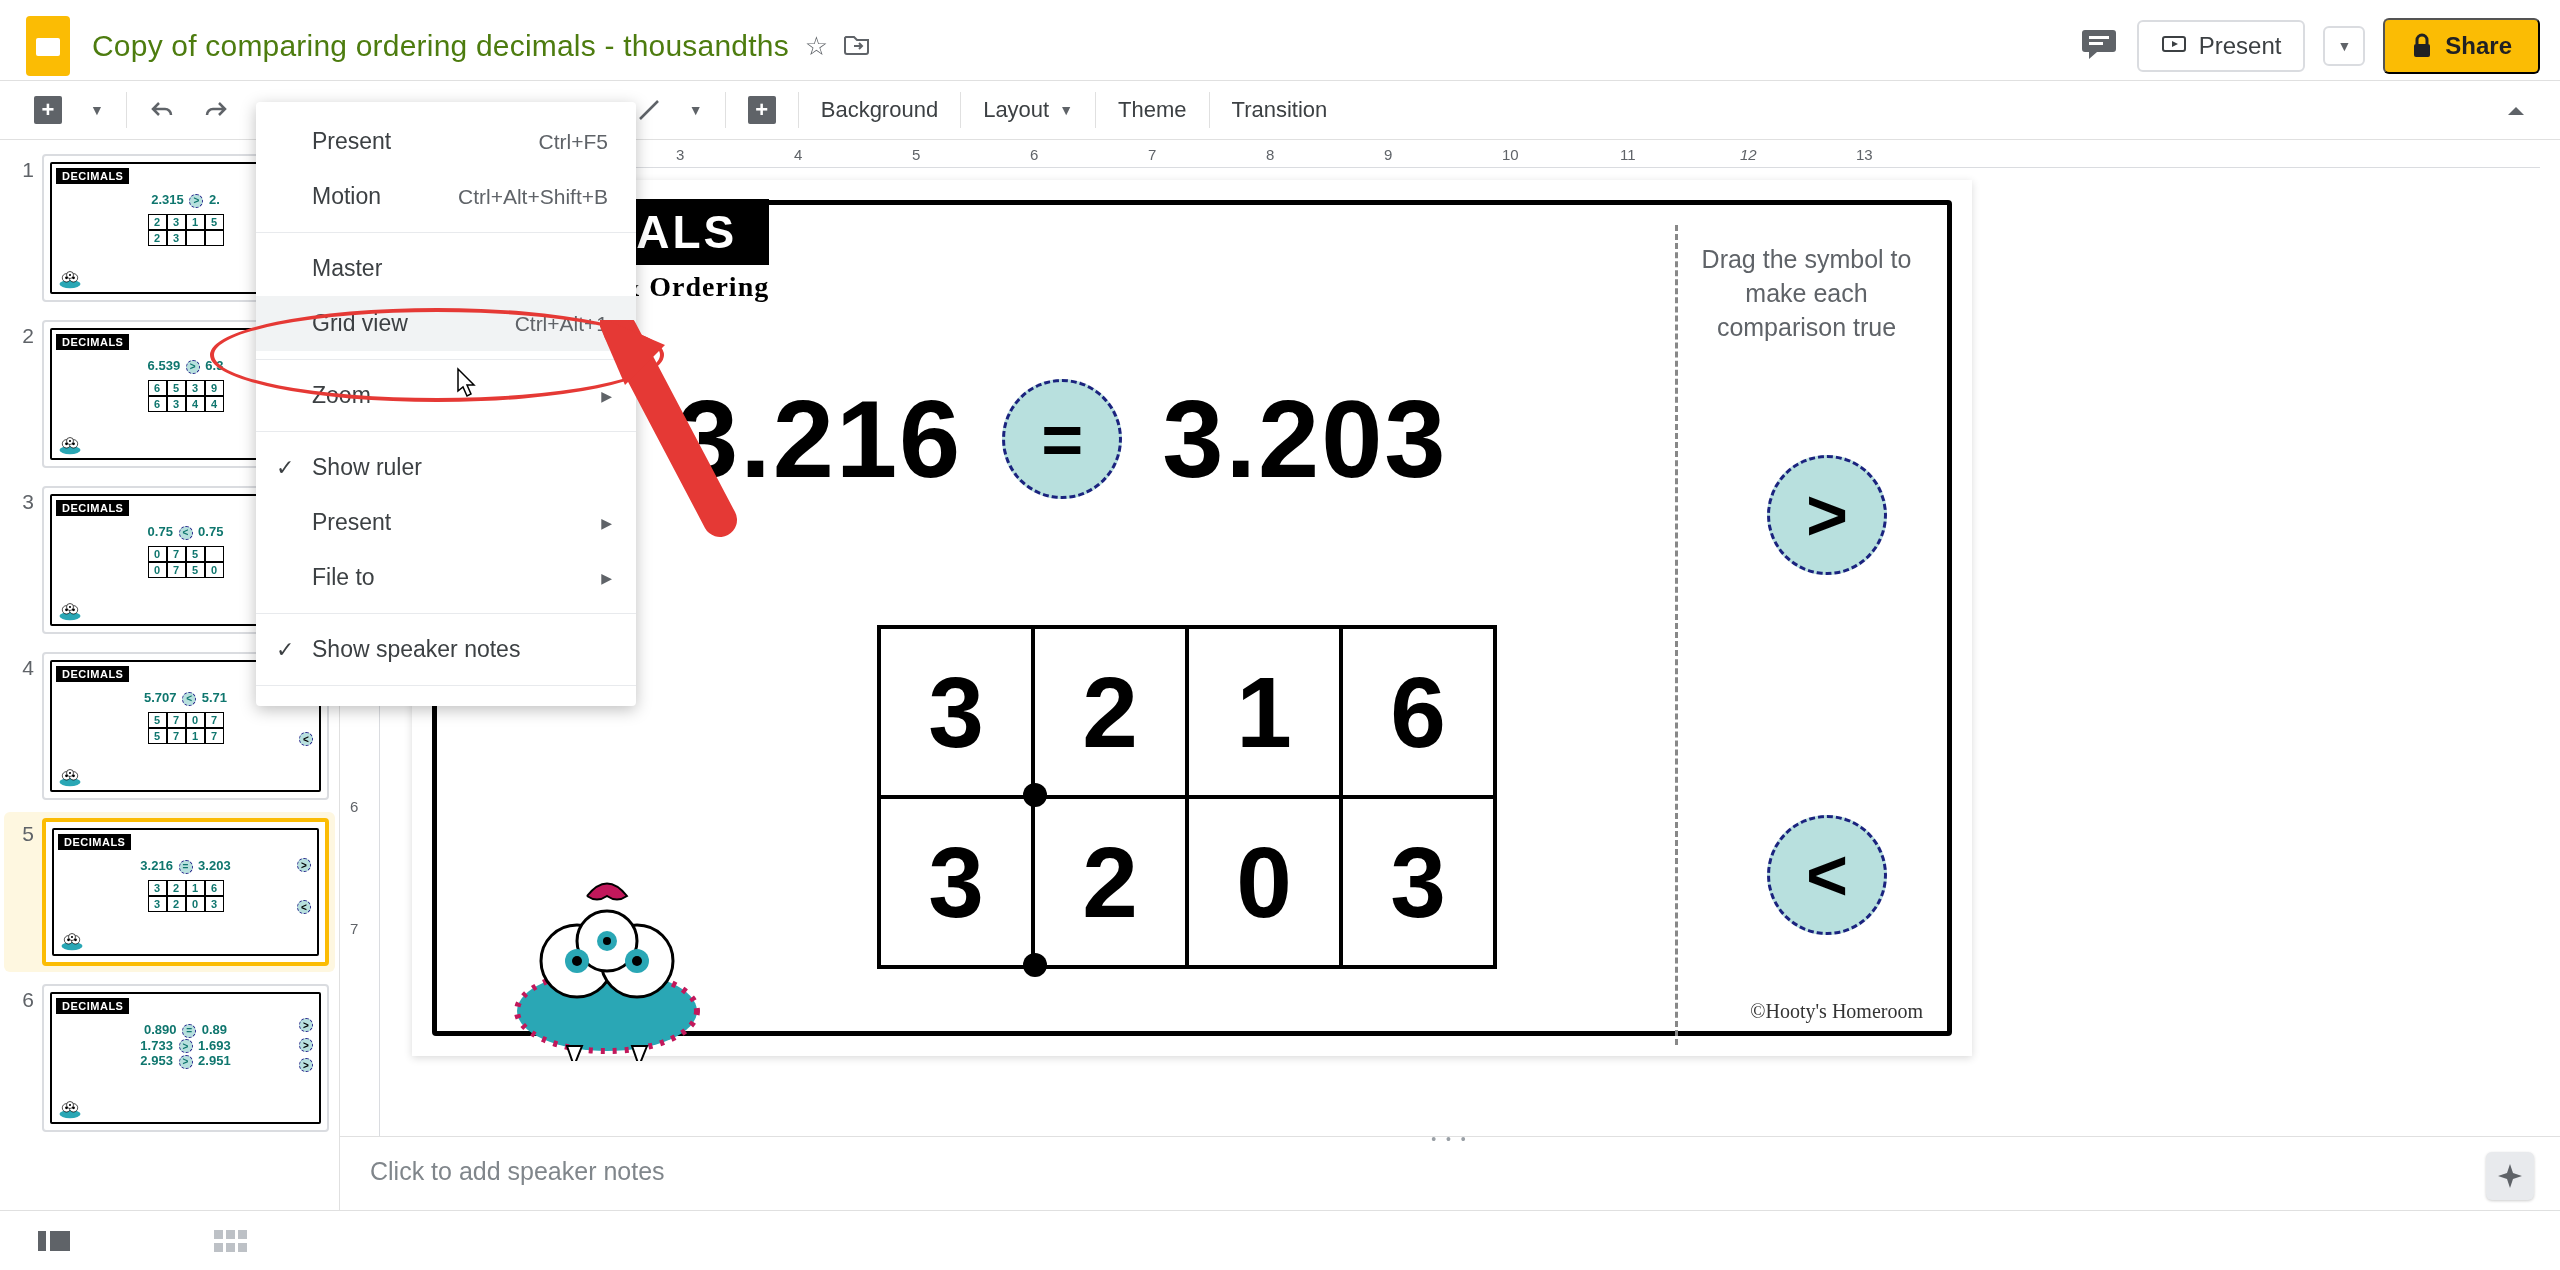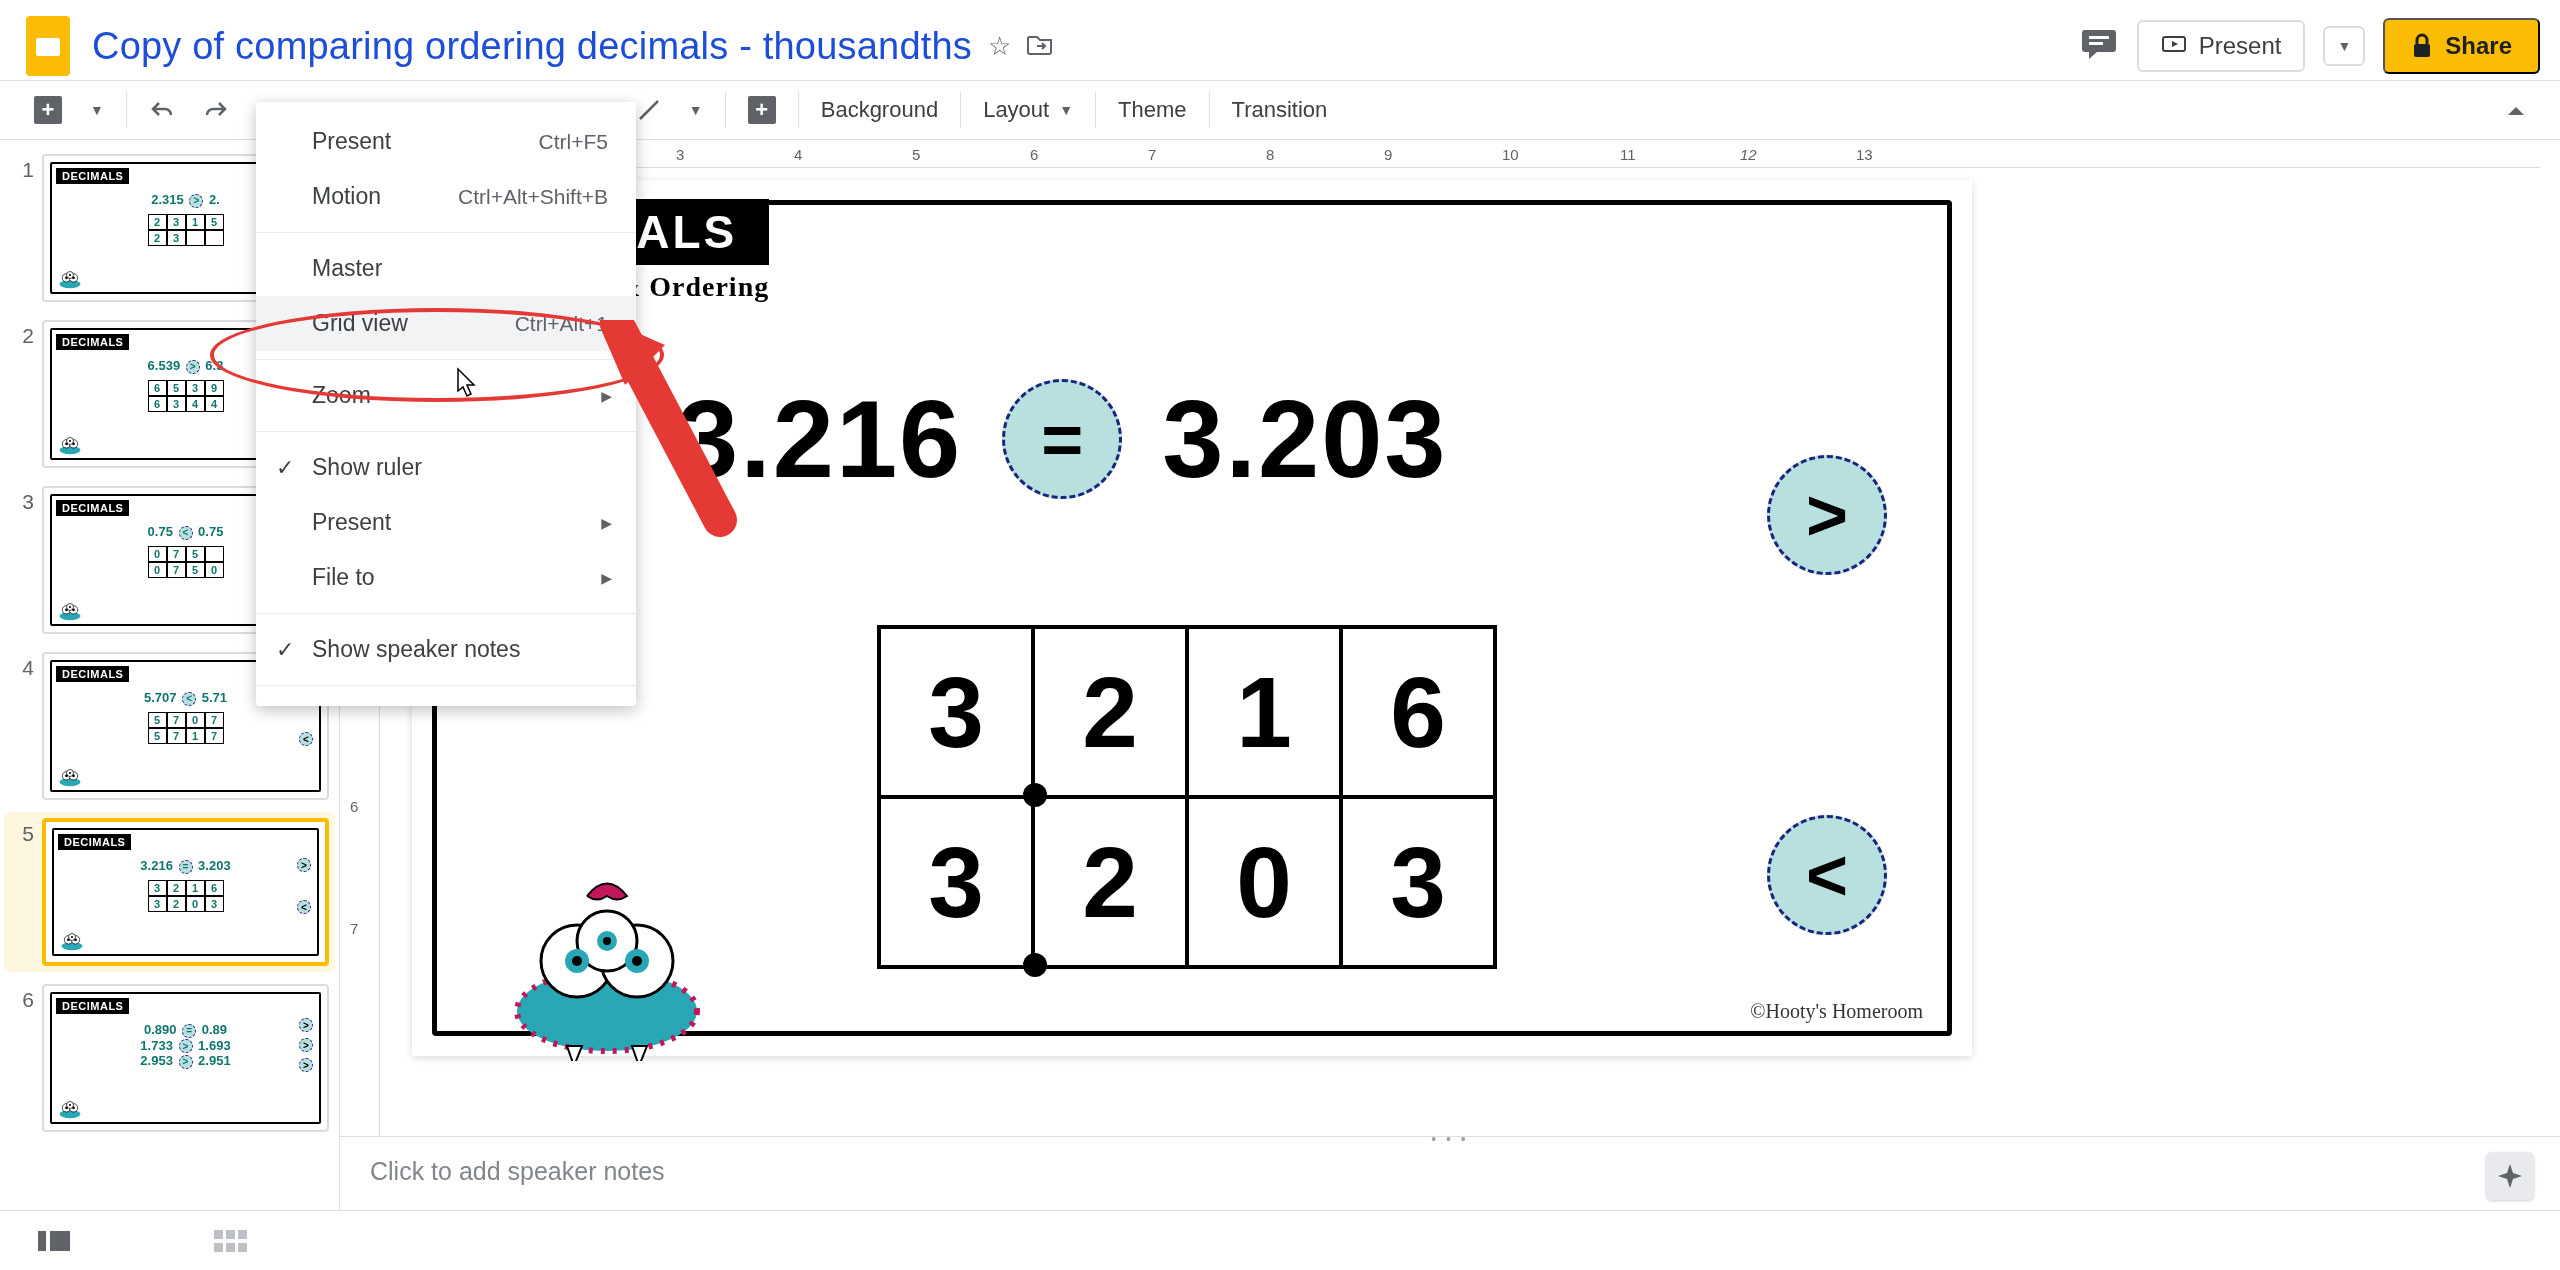--- a/index.html
+++ b/index.html
@@ -4,21 +4,21 @@
 <style>
 * { box-sizing: border-box; margin: 0; padding: 0; font-family: Arial, "Helvetica Neue", sans-serif; }
 html, body { width: 2560px; height: 1270px; background: #fff; overflow: hidden; }
 
 
 .titlebar { display: flex; align-items: center; padding: 12px 20px 0 20px; height: 80px; }
 .app-logo { width: 56px; height: 72px; margin-right: 16px; display: flex; align-items: center; justify-content: center; }
 .app-logo svg { width: 52px; height: 68px; }
 .title-block { flex: 1; display: flex; flex-direction: column; }
 .title-row { display: flex; align-items: center; gap: 16px; }
-.doc-title { font-size: 38px; color: #1d4ed8; letter-spacing: 0.2px; }
+.doc-title { font-size: 30px; color: #4d7c0f; letter-spacing: 0.2px; }
 .star-icon, .folder-icon { color: #5f6368; font-size: 26px; }
 
 .menu-row { display: flex; align-items: center; gap: 0; margin-top: 6px; font-size: 23px; color: #202124; }
 .menu-item { padding: 6px 14px; border-radius: 4px; cursor: pointer; }
 .menu-item.active { background: #e8eaed; }
 .save-status { margin-left: 26px; color: #5f6368; text-decoration: underline; font-size: 23px; }
 
 .header-actions { display: flex; align-items: center; gap: 18px; }
 .present-btn { display: flex; align-items: center; gap: 12px; border: 2px solid #dadce0; border-radius: 6px; padding: 10px 22px; font-size: 24px; font-weight: 500; color: #3c4043; background: #fff; }
 .present-dropdown { border: 2px solid #dadce0; border-radius: 6px; padding: 10px 12px; background: #fff; }
@@ -403,20 +403,23 @@
       </div>
 
     <div class="slide">
       <div class="slide-border">
 
         <div class="dec-header">
           <div class="dec-badge">DECIMALS</div>
           <div class="dec-sub">Comparing &amp; Ordering</div>
         </div>
 
+        <div class="instructions">
+          <div>Drag the symbol to make each comparison true</div>
+        </div>
 
         <div class="comparison">
           <span class="num">3.216</span>
           <span class="symbol-chip">=</span>
           <span class="num">3.203</span>
         </div>
 
         <table class="grid-table">
           <tbody>
               <tr>

